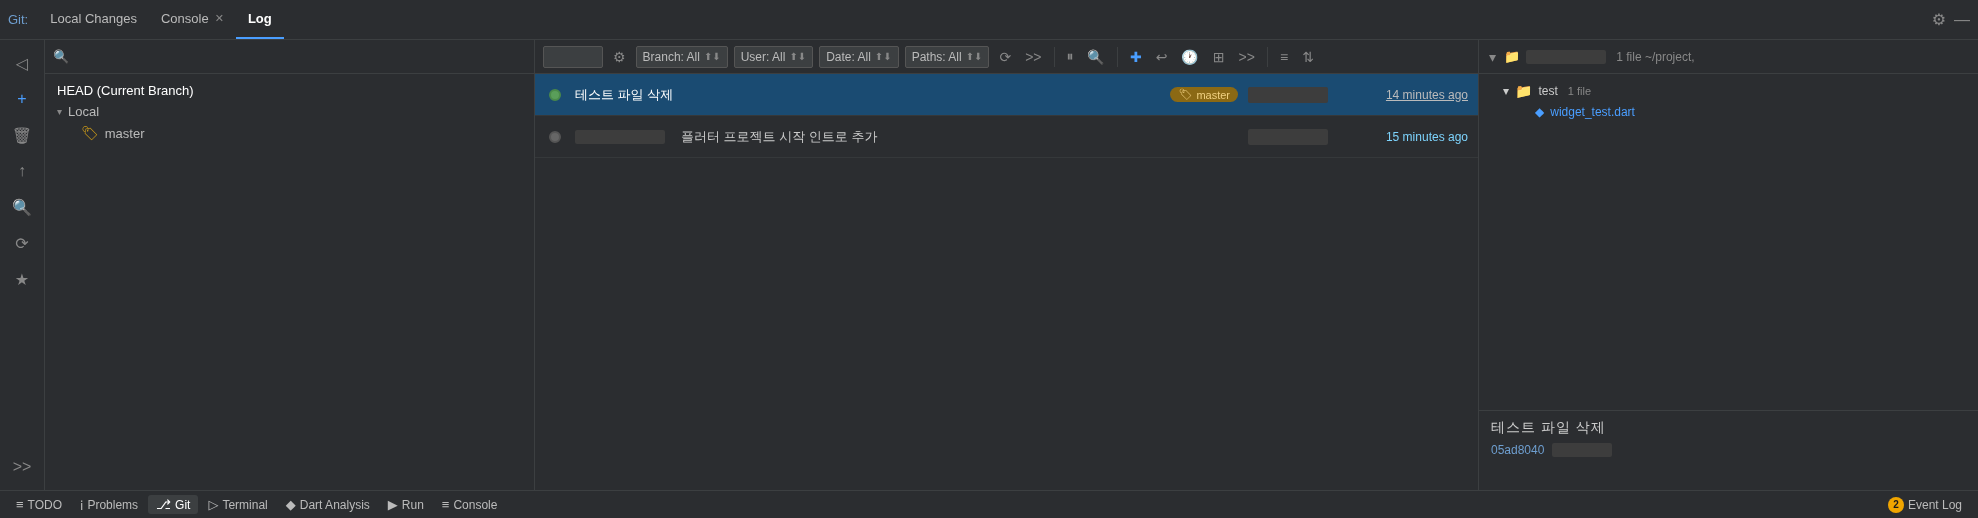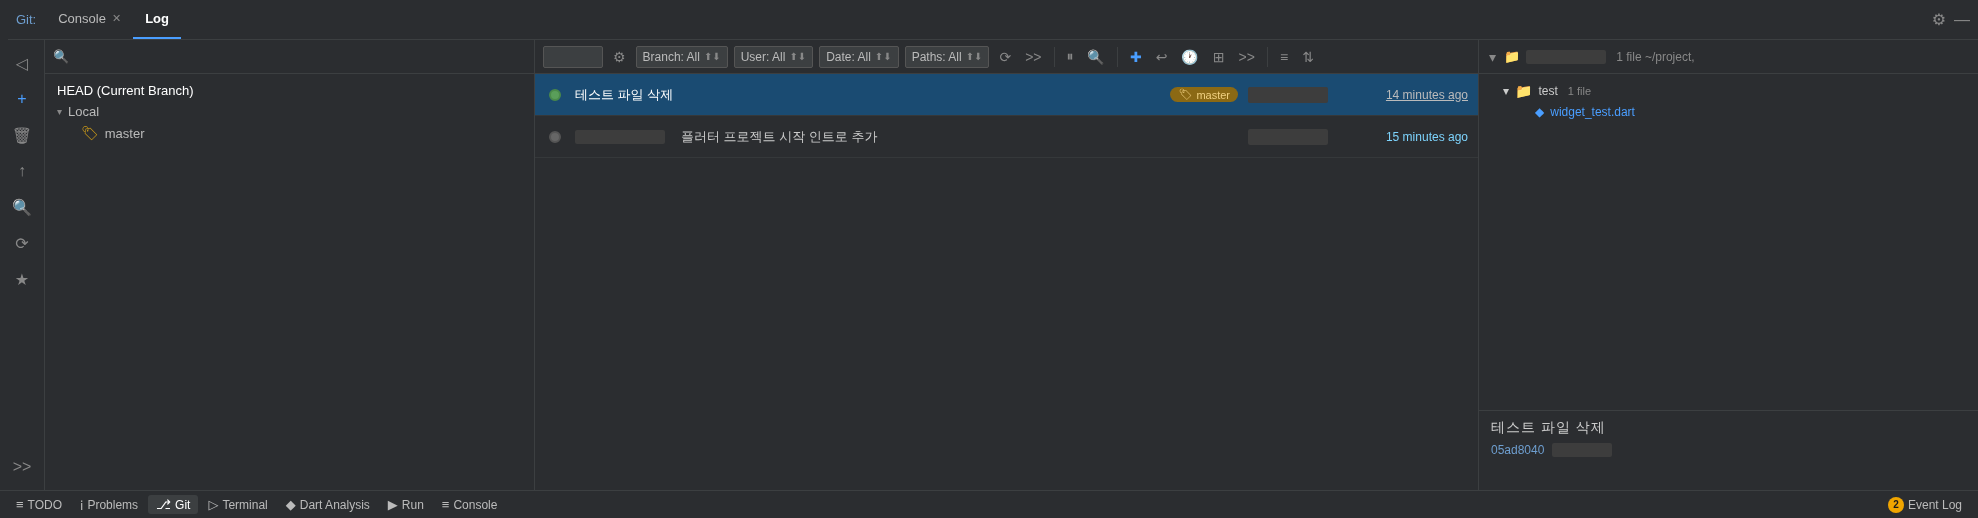--- a/index.html
+++ b/index.html
@@ -17,21 +17,20 @@
 
     
     .top-tab-bar {
       display: flex;
       align-items: center;
       background: #2b2d30;
       height: 40px;
       border-bottom: 1px solid #3c3f41;
       padding: 0 8px;
       flex-shrink: 0;
-      margin-left: 8px;
     }
     .top-tab-bar .git-label {
       color: #6e9ecf;
       font-size: 13px;
       margin-right: 10px;
     }
     .tab-item {
       display: flex;
       align-items: center;
       padding: 0 12px;
@@ -380,20 +379,23 @@
       align-items: center;
       justify-content: center;
       position: relative;
     }
   </style>
 </head>
 <body>
 
 <div class="top-tab-bar">
   <span class="git-label">Git:</span>
+  <div class="tab-item">
+    <span>Local Changes</span>
+  </div>
   <div class="tab-item">
     <span>Console</span>
     <span class="tab-close">✕</span>
   </div>
   <div class="tab-item active">
     <span>Log</span>
   </div>
   <div class="top-right-controls">
     <span style="cursor:pointer;">⚙</span>
     <span style="cursor:pointer;">—</span>

